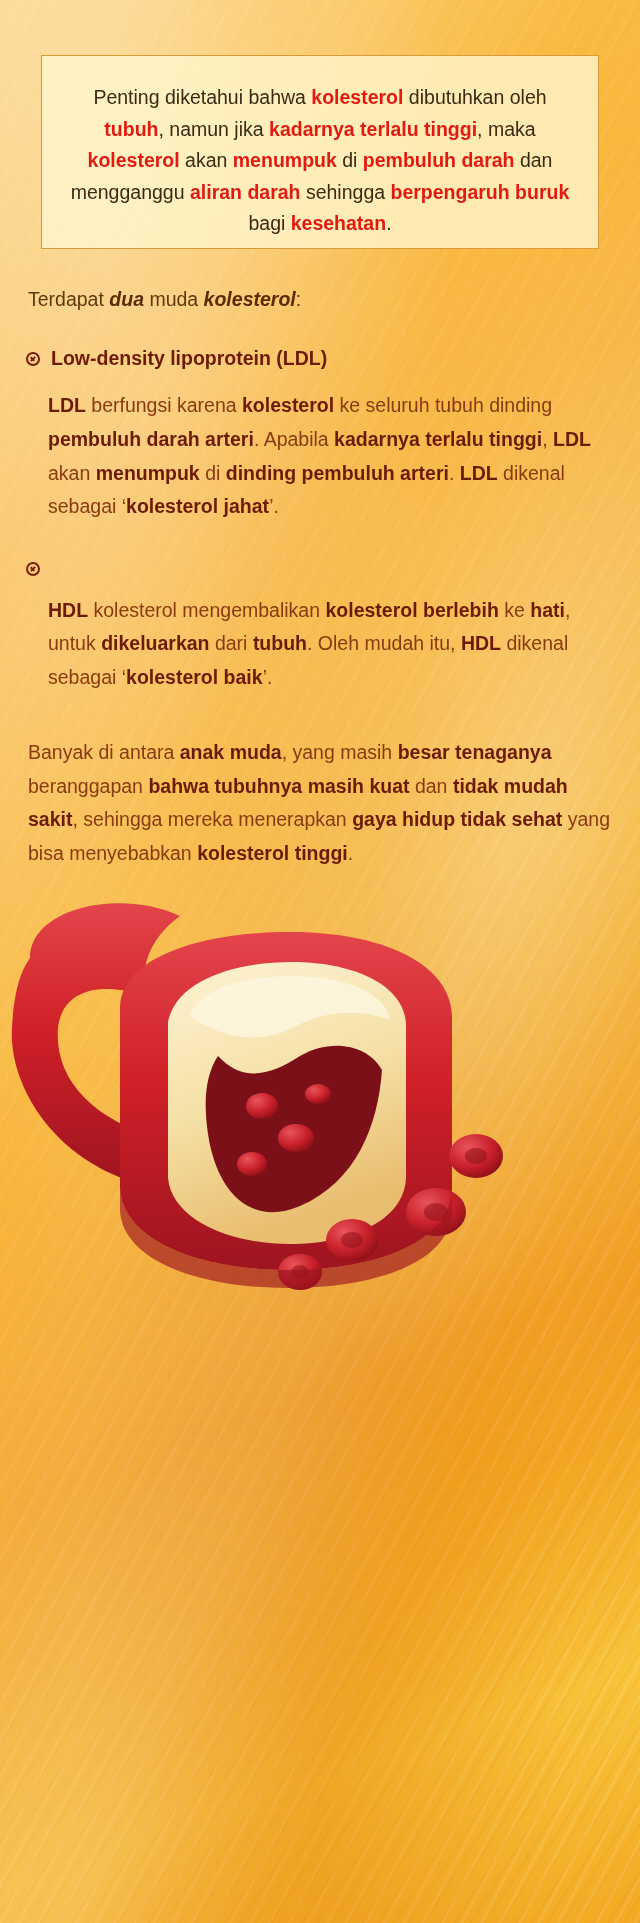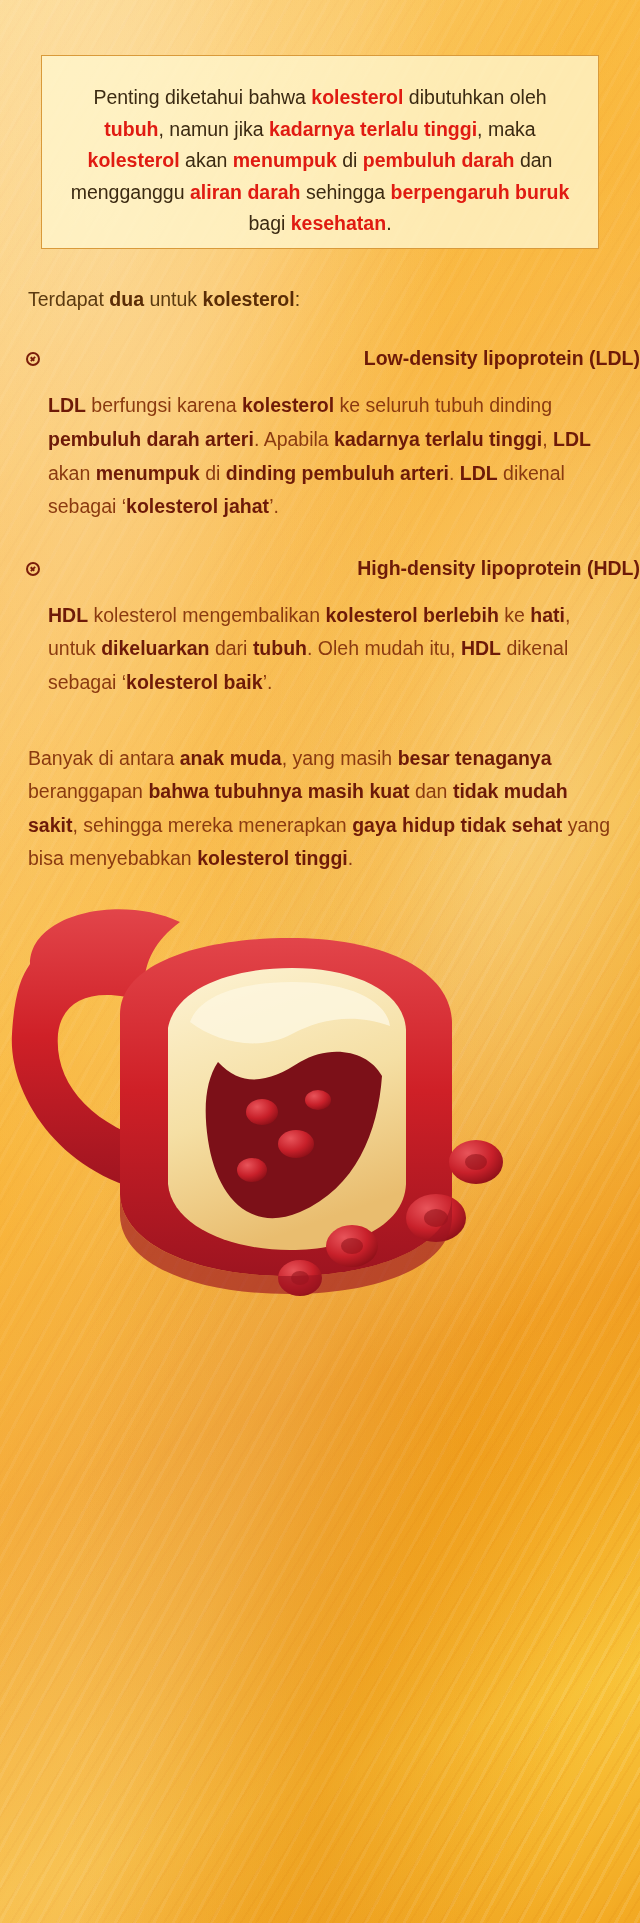--- a/index.html
+++ b/index.html
@@ -68,27 +68,26 @@
   }
   .callout b { color: #e01b12; }
 
   
   .intro {
     margin: 36px 0 0 28px;
     font-size: 19.5px;
     line-height: 1.5;
     color: #5b3a10;
   }
-  .intro b { color: #5a2c06; }
+  .intro b { color: #5a2c06; font-style: italic; }
 
   .bullet {
     display: flex;
     align-items: flex-start;
     margin: 32px 0 0 26px;
-    justify-content: space-between;
   }
   .bullet-dot {
     flex: 0 0 auto;
     width: 14px;
     height: 14px;
     border-radius: 50%;
     border: 2px solid #7a1d0b;
     margin-top: 6px;
     margin-right: 11px;
     position: relative;
@@ -149,34 +148,33 @@
 <body>
 
 <div class="page">
   <div class="content">
 
     <div class="callout">
       <span><span>Penting diketahui bahwa </span><b>kolesterol</b><span> dibutuhkan oleh </span><b>tubuh</b><span>, namun jika </span><b>kadarnya terlalu tinggi</b><span>, maka </span><b>kolesterol</b><span> akan </span><b>menumpuk</b><span> di </span><b>pembuluh darah</b><span> dan mengganggu </span><b>aliran darah</b><span> sehingga </span><b>berpengaruh buruk</b><span> bagi </span><b>kesehatan</b><span>.</span></span>
     </div>
 
     <p class="intro">
-      <span><span>Terdapat </span><b>dua</b><span> untuk </span><b>kolesterol</b><span>:</span></span>
+      <span><span>Terdapat </span><b>dua</b><span> muda </span><b>kolesterol</b><span>:</span></span>
     </p>
 
     <div class="bullet">
       <span class="bullet-dot"></span>
       <span class="bullet-label">Low-density lipoprotein (LDL)</span>
     </div>
     <p class="para">
       <span><b>LDL</b><span> berfungsi karena </span><b>kolesterol</b><span> ke seluruh tubuh dinding </span><b>pembuluh darah arteri</b><span>. Apabila </span><b>kadarnya terlalu tinggi</b><span>, </span><b>LDL</b><span> akan </span><b>menumpuk</b><span> di </span><b>dinding pembuluh arteri</b><span>. </span><b>LDL</b><span> dikenal sebagai ‘</span><b>kolesterol jahat</b><span>’.</span></span>
     </p>
 
     <div class="bullet">
       <span class="bullet-dot"></span>
-      <span class="bullet-label">High-density lipoprotein (HDL)</span>
     </div>
     <p class="para">
       <span><b>HDL</b><span> kolesterol mengembalikan </span><b>kolesterol berlebih</b><span> ke </span><b>hati</b><span>, untuk </span><b>dikeluarkan</b><span> dari </span><b>tubuh</b><span>. Oleh mudah itu, </span><b>HDL</b><span> dikenal sebagai ‘</span><b>kolesterol baik</b><span>’.</span></span>
     </p>
 
     <p class="para-last">
       <span><span>Banyak di antara </span><b>anak muda</b><span>, yang masih </span><b>besar tenaganya</b><span> beranggapan </span><b>bahwa tubuhnya masih kuat</b><span> dan </span><b>tidak mudah sakit</b><span>, sehingga mereka menerapkan </span><b>gaya hidup tidak sehat</b><span> yang bisa menyebabkan </span><b>kolesterol tinggi</b><span>.</span></span>
     </p>
 
     <div class="illus">

